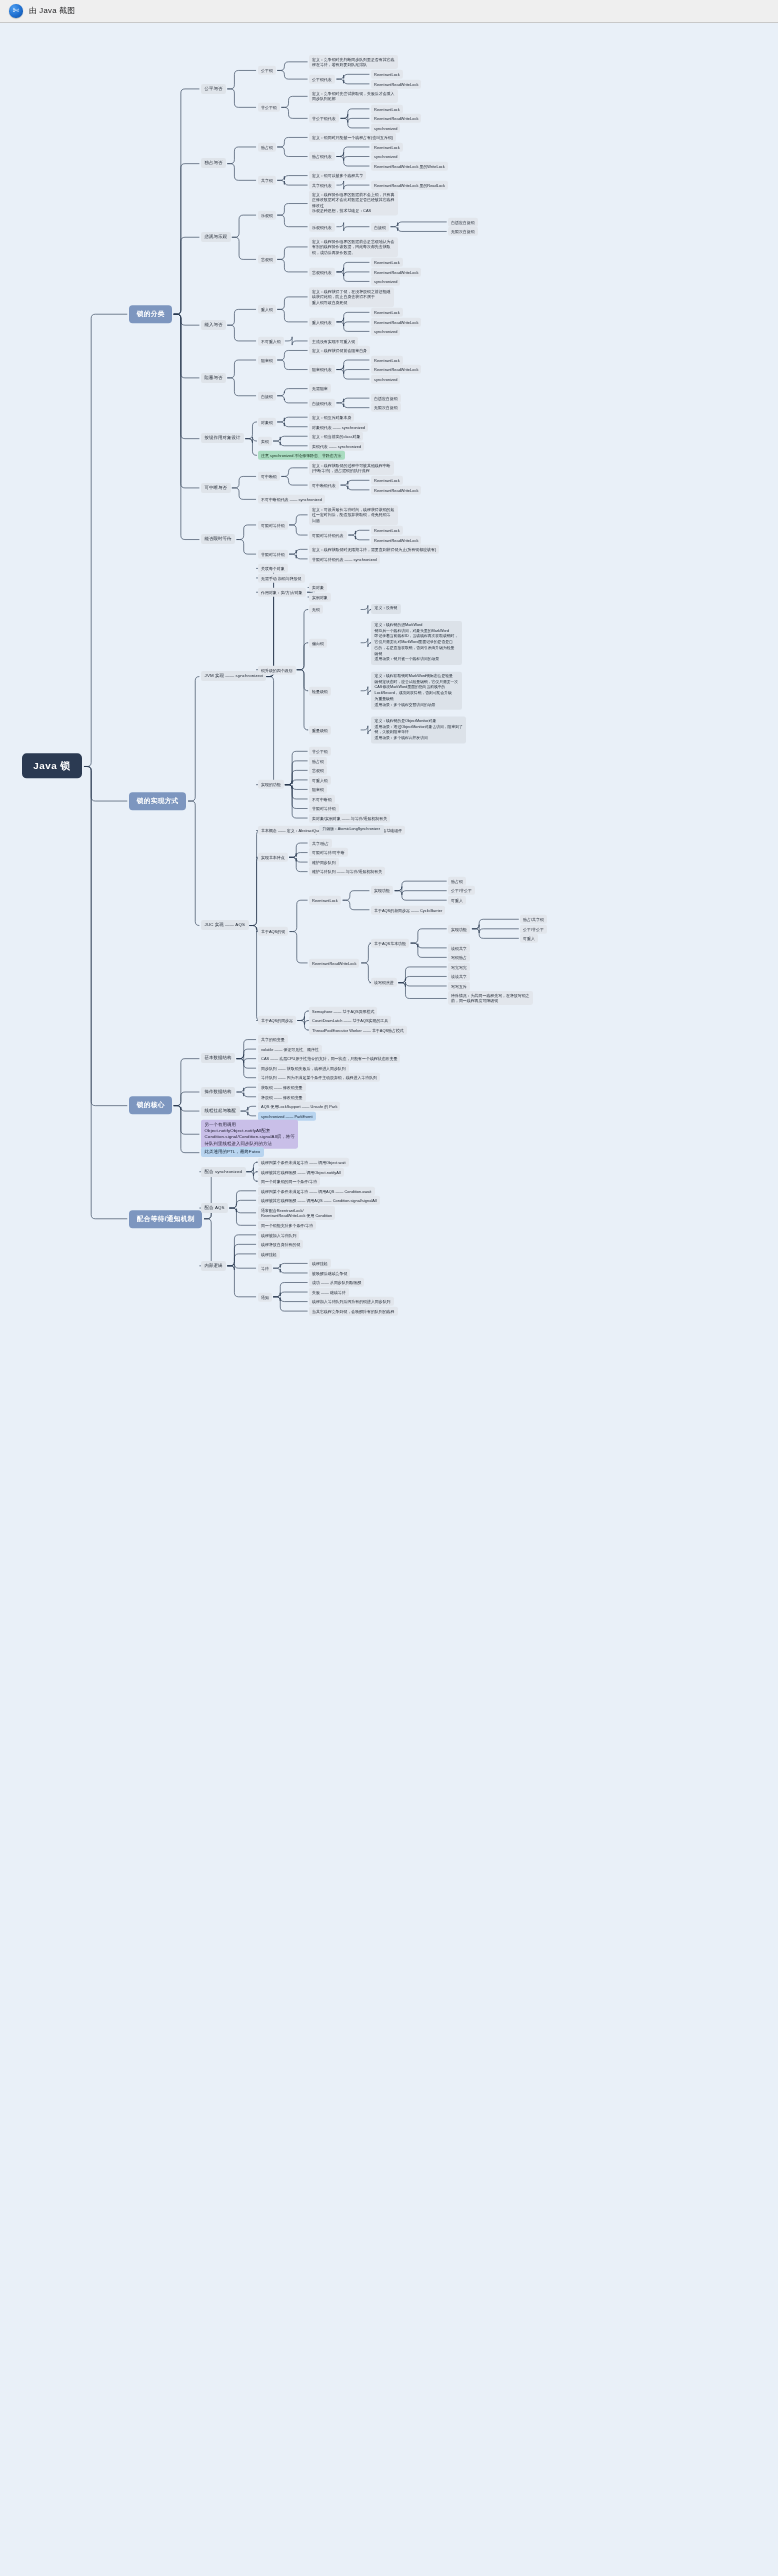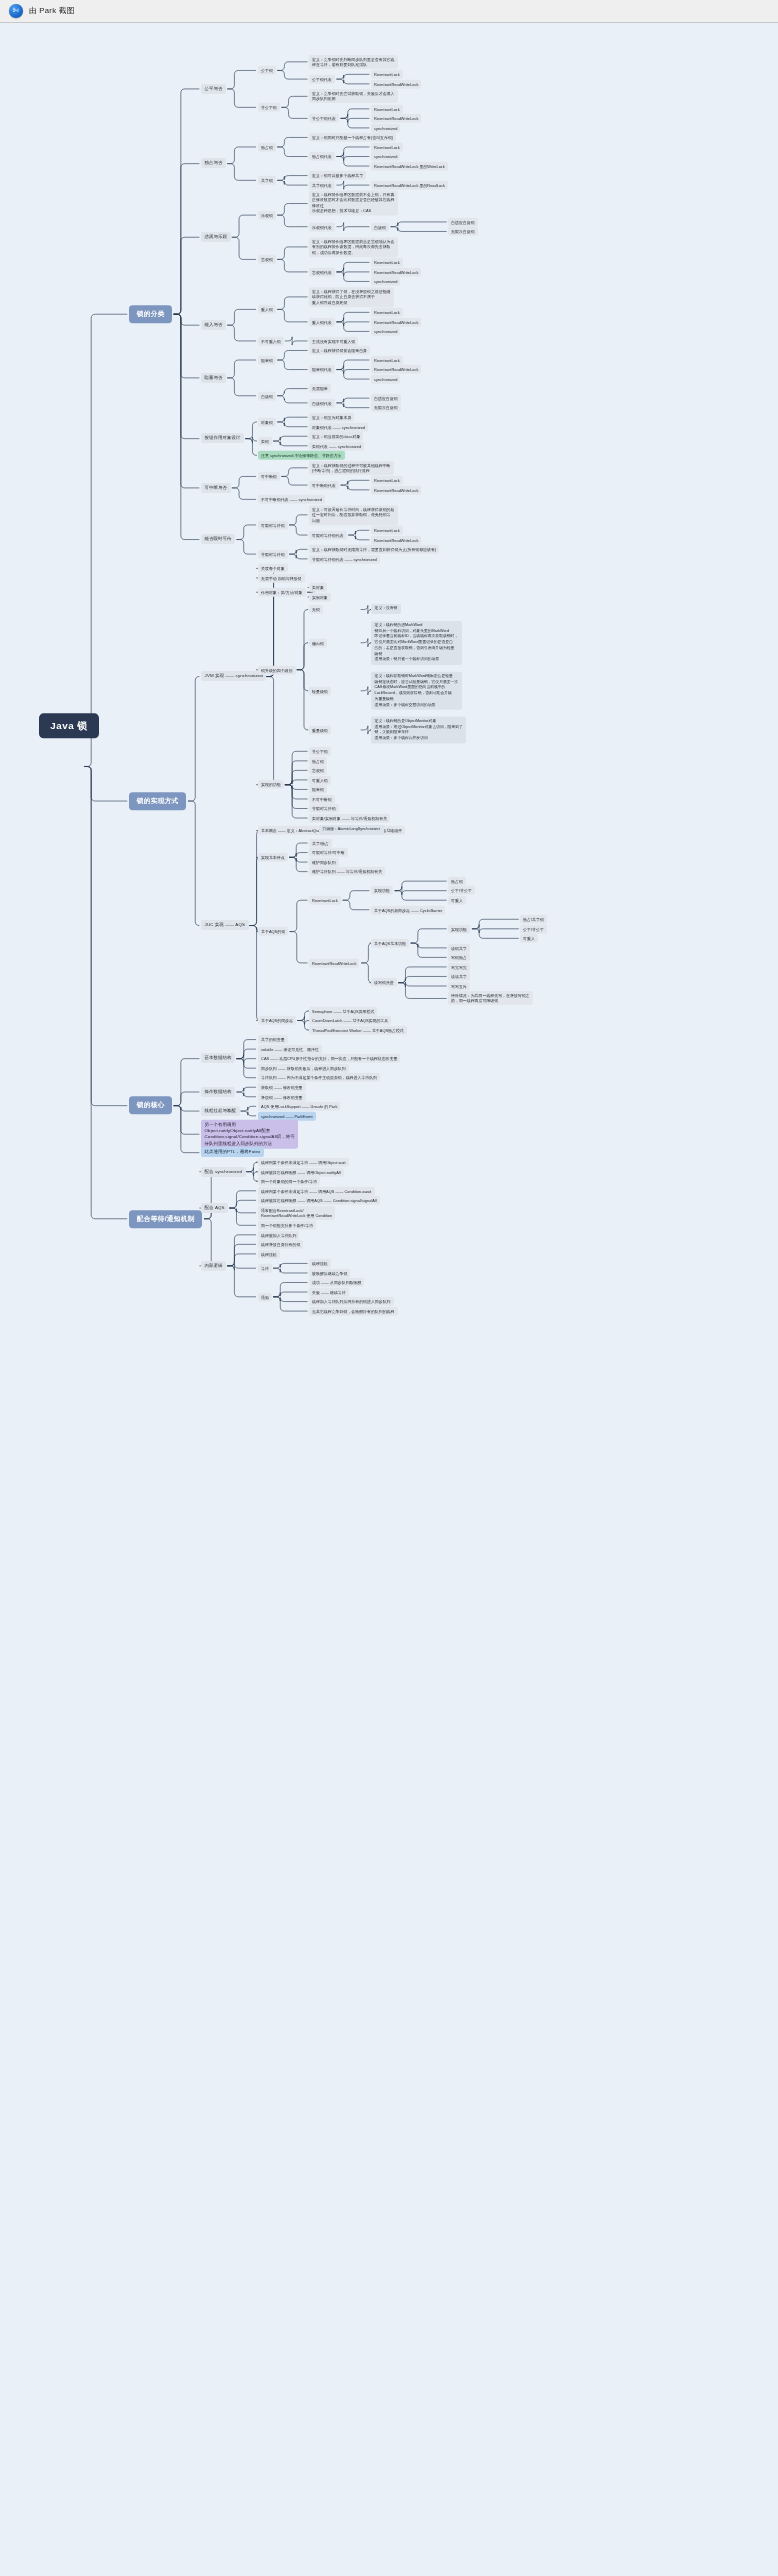--- a/index.html
+++ b/index.html
@@ -69,21 +69,21 @@
   .hl-green  { background:#a9dcc0 !important; color:#17301f !important; }
   .hl-blue   { background:#b8d4ef !important; color:#132233 !important; }
 </style>
 </head>
 <body>
 
 <div id="app-window" style="min-height: 2668px;">
 
   <div id="titlebar">
     <div class="app-icon">✄</div>
-    <div class="app-title">由 Park 截图</div>
+    <div class="app-title">由 Java 截图</div>
   </div>
 
   <div id="canvas" style="height: 2646px;">
     <svg id="edges" xmlns="http://www.w3.org/2000/svg" height="2646" viewBox="0 0 1512 5135" width="779">
         <path d="M 163 1442.71875 H 169 Q 177 1442.71875 177 1434.71875 V 572.875 Q 177 564.875 185 564.875 H 247" fill="none" stroke="#2b3a52" stroke-width="1.2"></path>
         <path d="M 337 564.875 H 343 Q 351 564.875 351 556.875 V 135.5625 Q 351 127.5625 359 127.5625 H 387" fill="none" stroke="#2b3a52" stroke-width="1.2"></path>
         <path d="M 441 127.5625 H 447 Q 455 127.5625 455 119.5625 V 99.75 Q 455 91.75 463 91.75 H 497" fill="none" stroke="#2b3a52" stroke-width="1.2"></path>
         <path d="M 538 91.75 H 544 Q 552 91.75 552 83.75 V 83 Q 552 75 560 75 H 597" fill="none" stroke="#2b3a52" stroke-width="1.2"></path>
         <path d="M 538 91.75 H 544 Q 552 91.75 552 99.75 V 100.5 Q 552 108.5 560 108.5 H 597" fill="none" stroke="#2b3a52" stroke-width="1.2"></path>
         <path d="M 653 108.5 H 659 Q 667 108.5 667 100.5 V 107.25 Q 667 99.25 675 99.25 H 717" fill="none" stroke="#2b3a52" stroke-width="1.2"></path>
@@ -252,21 +252,21 @@
         <path d="M 441 2411.875 H 447 Q 455 2411.875 455 2419.875 V 2408.5 Q 455 2416.5 463 2416.5 H 497" fill="none" stroke="#2b3a52" stroke-width="1.2"></path>
         <path d="M 530 2416.5 H 536 Q 544 2416.5 544 2408.5 V 2415.25 Q 544 2407.25 552 2407.25 H 597" fill="none" stroke="#2b3a52" stroke-width="1.2"></path>
         <path d="M 530 2416.5 H 536 Q 544 2416.5 544 2424.5 V 2417.75 Q 544 2425.75 552 2425.75 H 597" fill="none" stroke="#2b3a52" stroke-width="1.2"></path>
         <path d="M 441 2411.875 H 447 Q 455 2411.875 455 2419.875 V 2464 Q 455 2472 463 2472 H 497" fill="none" stroke="#2b3a52" stroke-width="1.2"></path>
         <path d="M 530 2472 H 536 Q 544 2472 544 2464 V 2452.25 Q 544 2444.25 552 2444.25 H 597" fill="none" stroke="#2b3a52" stroke-width="1.2"></path>
         <path d="M 530 2472 H 536 Q 544 2472 544 2464 V 2470.75 Q 544 2462.75 552 2462.75 H 597" fill="none" stroke="#2b3a52" stroke-width="1.2"></path>
         <path d="M 530 2472 H 536 Q 544 2472 544 2480 V 2473.25 Q 544 2481.25 552 2481.25 H 597" fill="none" stroke="#2b3a52" stroke-width="1.2"></path>
         <path d="M 530 2472 H 536 Q 544 2472 544 2480 V 2491.75 Q 544 2499.75 552 2499.75 H 597" fill="none" stroke="#2b3a52" stroke-width="1.2"></path>
       </svg>
 
-  <div class="node n-root" style="left: 22px; top: 703px; margin-left: 17px;">Java 锁</div>
+  <div class="node n-root" style="left: 22px; top: 743px;">Java 锁</div>
       <div class="node n-main" style="left: 129px; top: 291px;">锁的分类</div>
       <div class="node n-sub" style="left: 201px; top: 66px;">公平与否</div>
       <div class="node n-leaf" style="left: 258px; top: 47px;">公平锁</div>
       <div class="node n-leaf" style="left: 309px; top: 39px;">定义：竞争锁时先判断同步队列里是否有其它线
 程在等待，若有则要到队尾排队</div>
       <div class="node n-leaf" style="left: 309px; top: 56px;">公平锁代表</div>
       <div class="node n-leaf" style="left: 371px; top: 51px;">ReentrantLock</div>
       <div class="node n-leaf" style="left: 371px; top: 61px;">ReentrantReadWriteLock</div>
       <div class="node n-leaf" style="left: 258px; top: 84px;">非公平锁</div>
       <div class="node n-leaf" style="left: 309px; top: 73px;">定义：竞争锁时先尝试获取锁，失败后才会插入

